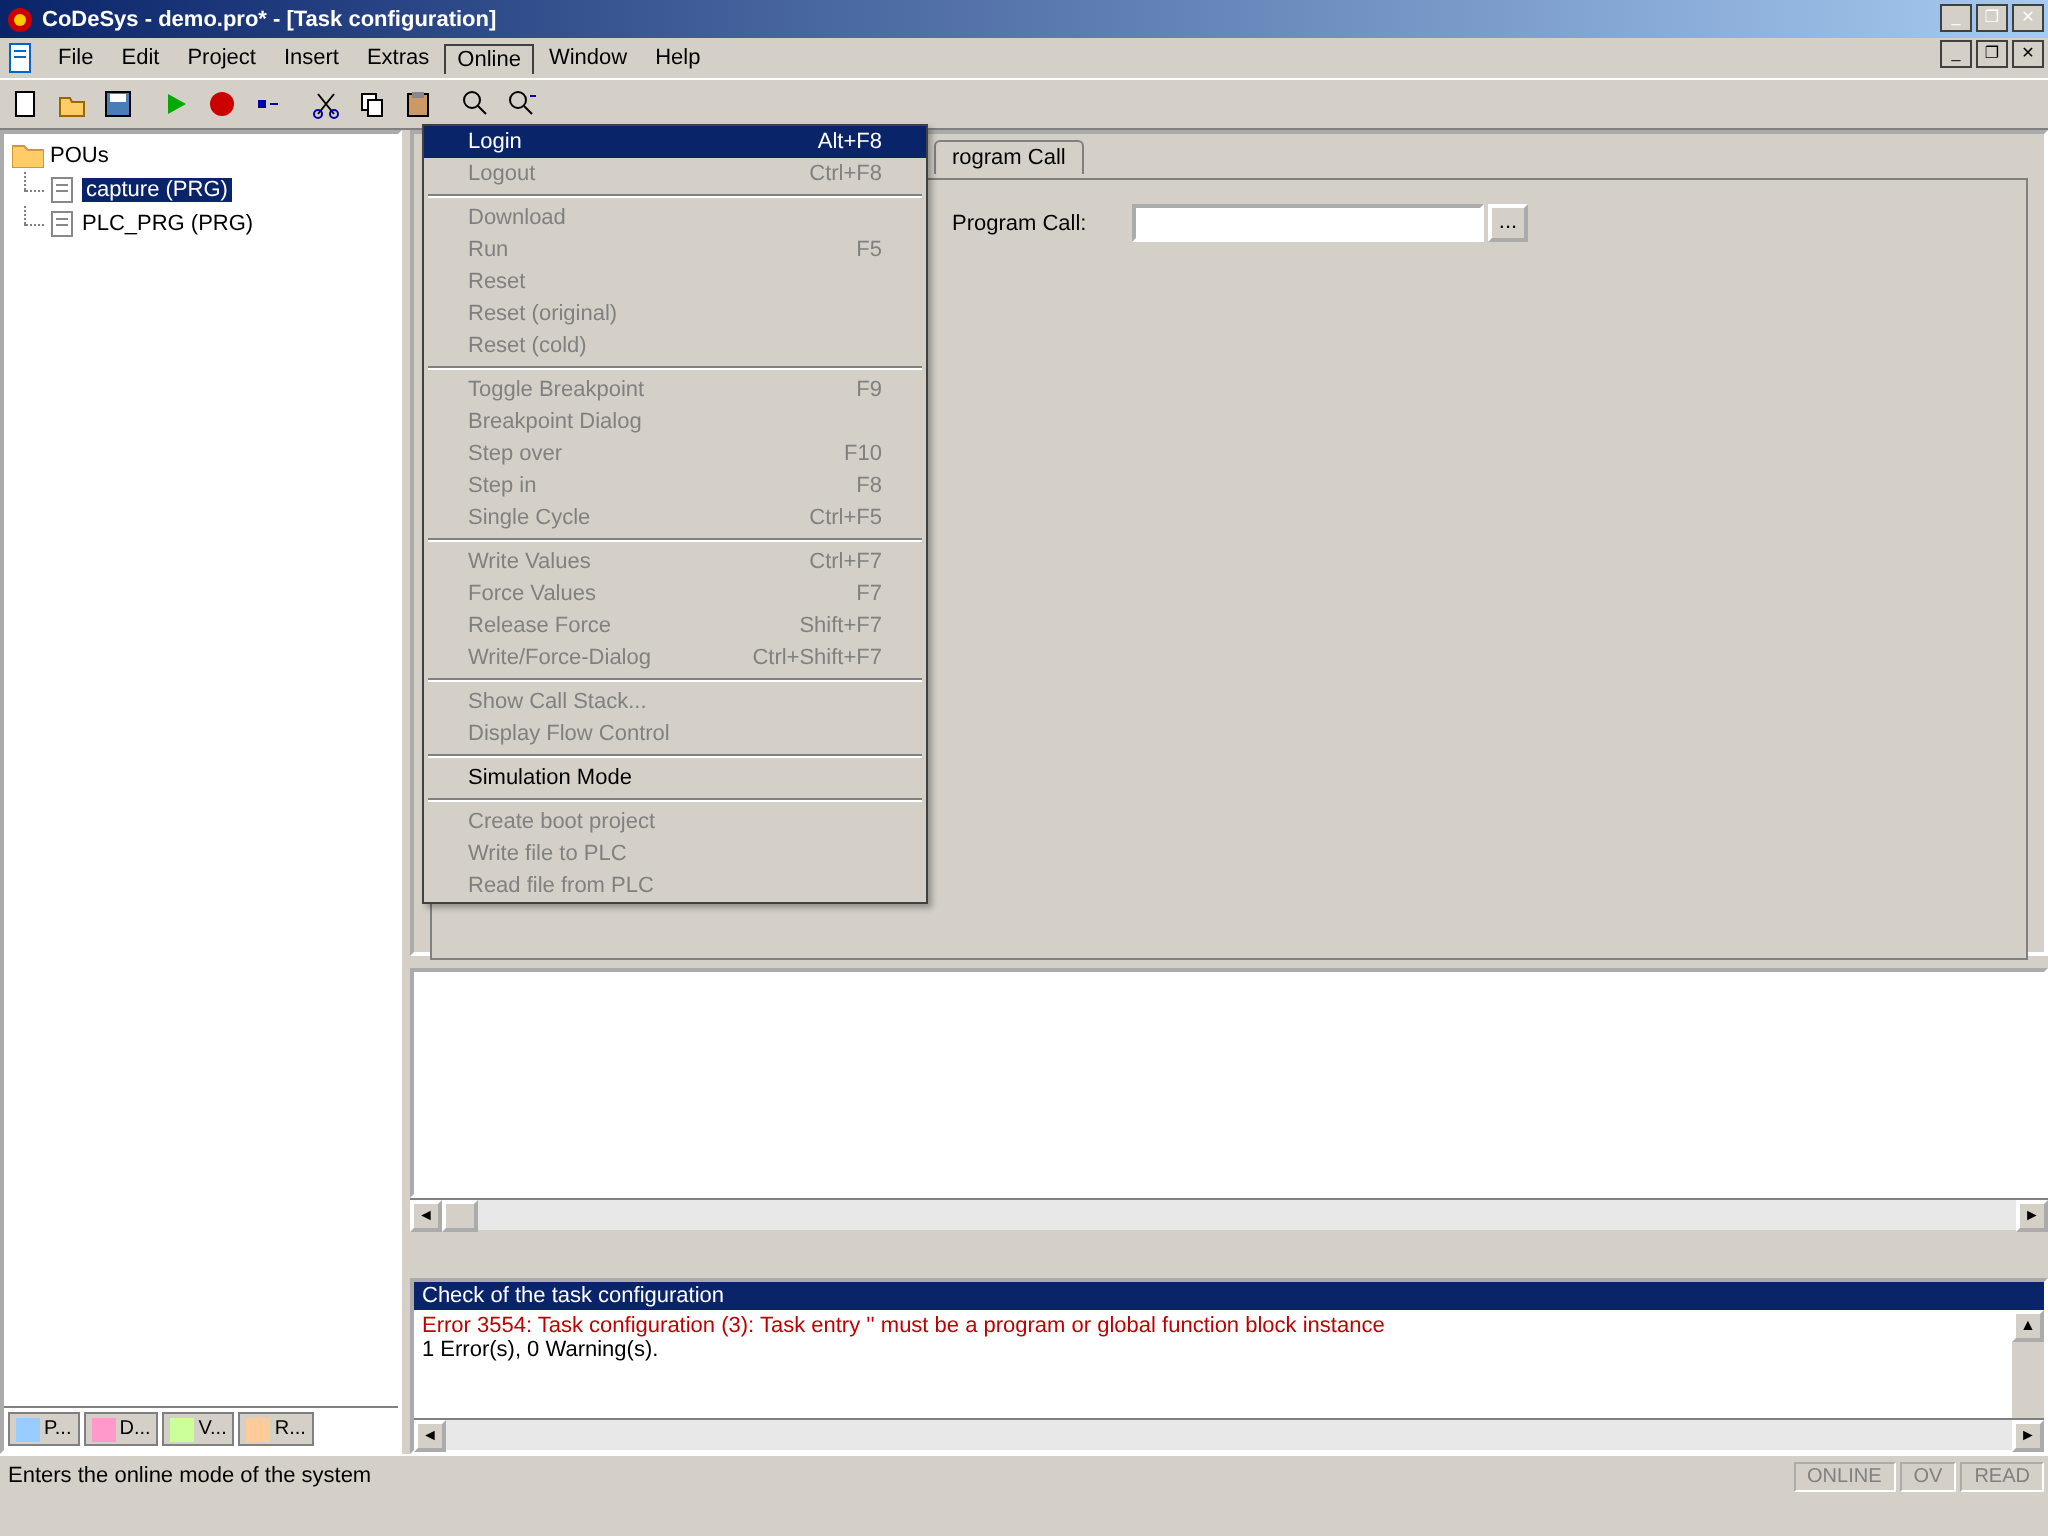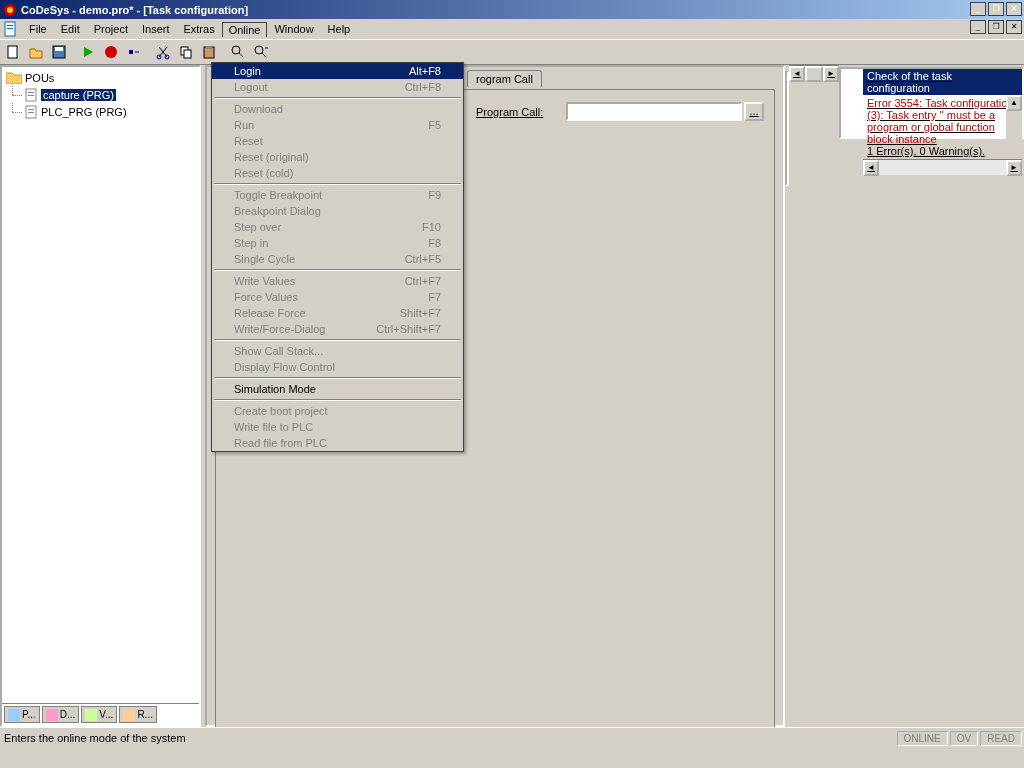--- a/index.html
+++ b/index.html
@@ -25,35 +25,35 @@
 .tree-row.indent { padding-left: 20px; position: relative; }
 .tree-row.indent::before { content: ""; position: absolute; left: 8px; top: 0; bottom: 50%; border-left: 1px dotted #808080; }
 .tree-row.indent::after { content: ""; position: absolute; left: 8px; top: 50%; width: 10px; border-top: 1px dotted #808080; }
 .tree-row.indent.last::before { bottom: 50%; }
 .folder-ico { width: 16px; height: 13px; margin-right: 3px; }
 .file-ico { width: 14px; height: 14px; margin-right: 3px; display: inline-block; }
 .tree-row.sel .lbl { background: #0a246a; color: #fff; padding: 0 2px; }
 .left-tabs { height: 22px; border-top: 1px solid #808080; display: flex; padding: 2px; gap: 2px; }
 .ltab { border: 1px solid #808080; background: #d4d0c8; padding: 1px 3px; display: flex; align-items: center; font-size: 10px; }
 .ltab .ico { width: 12px; height: 12px; margin-right: 2px; }
-.right { flex: 1; display: flex; flex-direction: row; margin-left: 4px; text-decoration: underline; }
+.right { flex: 1; display: flex; flex-direction: column; margin-left: 4px; }
 .rtop { flex: 1; border: 2px inset #fff; background: #d4d0c8; position: relative; padding: 10px 8px 8px 8px; }
 .rtabs { position: absolute; top: 3px; left: 260px; display: flex; }
 .rtab { border: 1px solid #808080; border-bottom: none; background: #d4d0c8; padding: 2px 8px; font-size: 11px; border-radius: 3px 3px 0 0; }
 .rgroup { border: 1px solid #808080; height: 100%; background: #d4d0c8; padding: 12px 10px; margin-top: 12px; }
 .formrow { display: flex; align-items: center; }
 .formrow label { width: 90px; }
 .txtin { width: 176px; height: 19px; border: 2px inset #fff; background: #fff; }
 .browsebtn { width: 20px; height: 19px; border: 2px outset #fff; background: #d4d0c8; margin-left: 2px; text-align: center; line-height: 14px; }
 .code-area { height: 115px; border: 2px inset #fff; background: #fff; margin-top: 6px; }
 .scroll-h { height: 16px; background: #d4d0c8; display: flex; border-top: 1px solid #808080; }
 .scroll-h .arrow { width: 16px; height: 16px; border: 2px outset #fff; background: #d4d0c8; text-align: center; font-size: 8px; line-height: 12px; }
 .scroll-h .track { flex: 1; background: #e8e8e8; }
 .scroll-h .thumb { width: 18px; height: 16px; border: 2px outset #fff; background: #d4d0c8; }
-.msgs { height: 72px; border: 2px inset #fff; background: #fff; margin-top: 2px; display: flex; flex-direction: column; padding-left: 22px; }
+.msgs { height: 88px; border: 2px inset #fff; background: #fff; margin-top: 24px; display: flex; flex-direction: column; }
 .msg-hdr { background: #0a246a; color: #fff; padding: 1px 4px; font-size: 11px; }
 .msg-body { flex: 1; padding: 2px 4px; position: relative; }
 .msg-err { color: #c00000; }
 .vscroll { width: 16px; background: #d4d0c8; position: absolute; right: 0; top: 0; bottom: 0; }
 .vscroll .arrow { height: 16px; border: 2px outset #fff; text-align: center; font-size: 8px; line-height: 12px; }
 .statusbar { height: 21px; border-top: 1px solid #fff; background: #d4d0c8; display: flex; align-items: center; padding: 0 4px; position: relative; }
 .status-cells { position: absolute; right: 2px; display: flex; gap: 2px; }
 .scell { border: 1px inset #fff; padding: 1px 6px; color: #808080; font-size: 10px; }
 .dropdown { position: absolute; left: 211px; top: 39px; width: 253px; background: #d4d0c8; border: 1px solid #404040; box-shadow: 2px 2px 3px rgba(0,0,0,0.3); z-index: 100; margin-top: 23px; }
 .dd-item { display: flex; padding: 2px 22px 2px 22px; color: #000; position: relative; }

